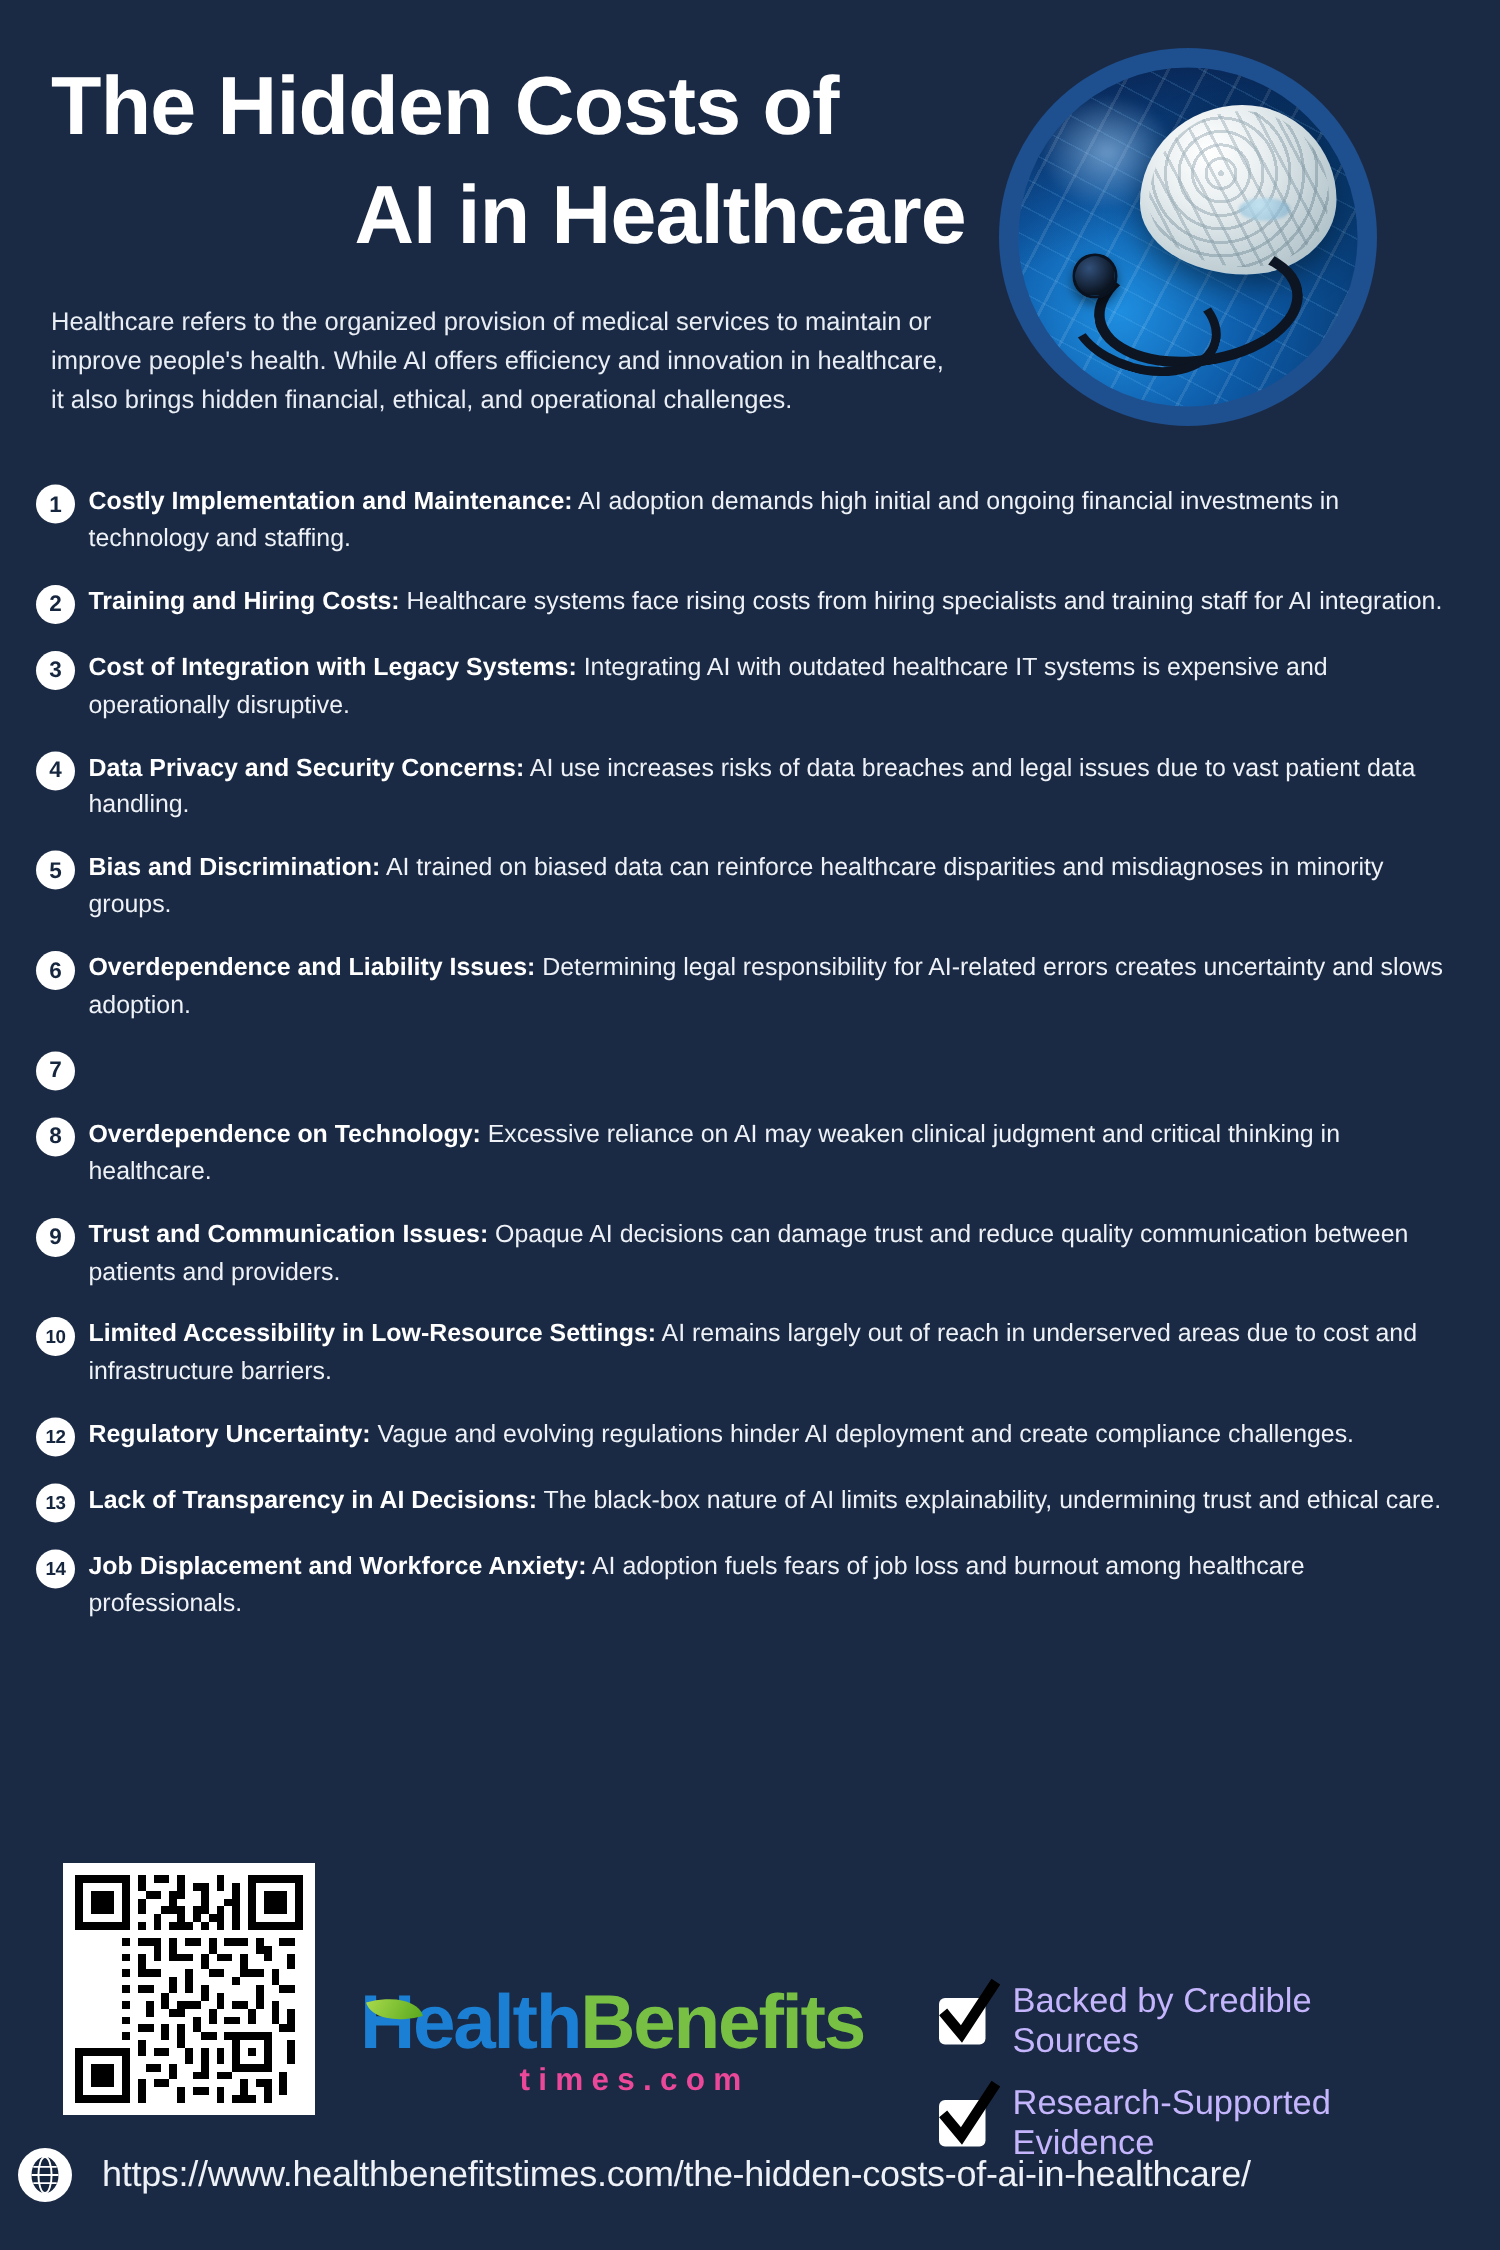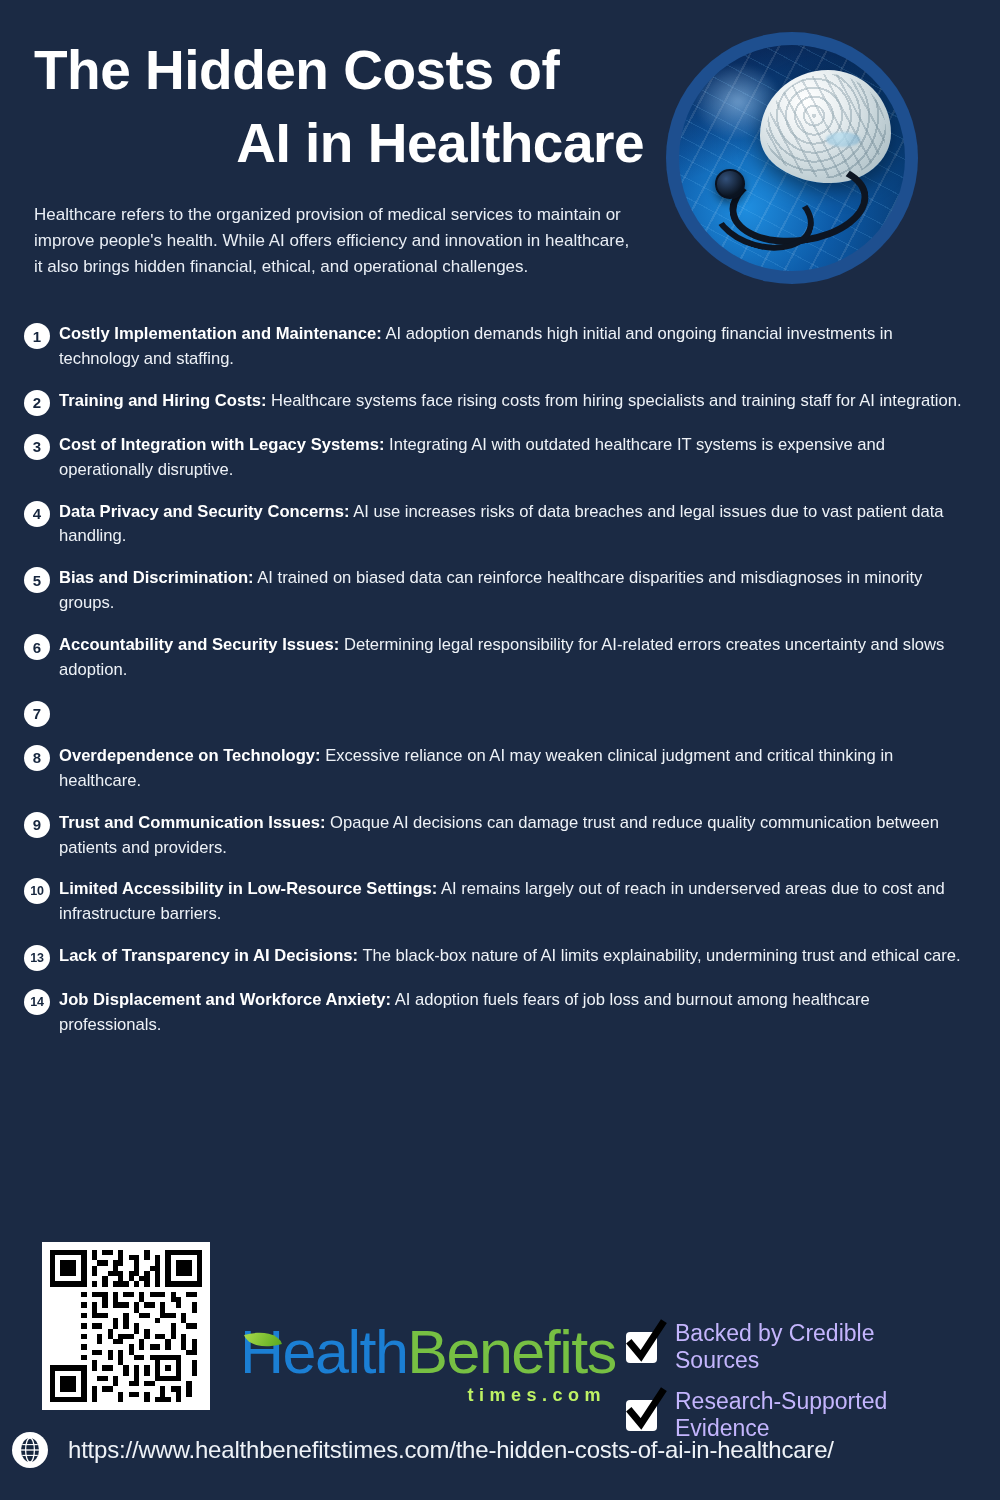--- a/index.html
+++ b/index.html
@@ -165,34 +165,34 @@
     padding:8px;
   }
   .qr { width:100%; height:100%; display:block; }
 
   .logo {
     position:absolute;
     left:240px; top:1322px;
     width:372px;
   }
   .logo-main {
-    font-size:61px;
-    font-weight:normal;
+    font-size:51px;
+    font-weight:bold;
     line-height:1;
     letter-spacing:-1.5px;
     white-space:nowrap;
   }
   .logo-health { color:#1b7fd4; }
   .logo-benefits { color:#77c043; }
   .logo-sub {
     margin-top:2px;
-    text-align:right;
+    text-align:center;
     padding-right:6px;
-    color:#bef264;
-    font-size:18px;
+    color:#ec4899;
+    font-size:21px;
     letter-spacing:5.5px;
     font-weight:bold;
   }
   .leaf {
     position:absolute;
     left:6px; top:8px;
     width:34px; height:19px;
     background:linear-gradient(135deg,#a8d94a 0%, #5aa91f 100%);
     border-radius:0 100% 0 100%;
     transform:rotate(-16deg);
@@ -287,36 +287,40 @@
       <div class="item">
         <span class="badge">4</span>
         <div class="item-text"><b>Data Privacy and Security Concerns:</b><span> AI use increases risks of data breaches and legal issues due to vast patient data handling.</span></div>
       </div>
       <div class="item">
         <span class="badge">5</span>
         <div class="item-text"><b>Bias and Discrimination:</b><span> AI trained on biased data can reinforce healthcare disparities and misdiagnoses in minority groups.</span></div>
       </div>
       <div class="item">
         <span class="badge">6</span>
-        <div class="item-text"><b>Accountability and Security Issues:</b><span> Determining legal responsibility for AI-related errors creates uncertainty and slows adoption.</span></div>
+        <div class="item-text"><b>Overdependence and Liability Issues:</b><span> Determining legal responsibility for AI-related errors creates uncertainty and slows adoption.</span></div>
       </div>
       <div class="item">
         <span class="badge">7</span>
       </div>
       <div class="item">
         <span class="badge">8</span>
         <div class="item-text"><b>Overdependence on Technology:</b><span> Excessive reliance on AI may weaken clinical judgment and critical thinking in healthcare.</span></div>
       </div>
       <div class="item">
         <span class="badge">9</span>
         <div class="item-text"><b>Trust and Communication Issues:</b><span> Opaque AI decisions can damage trust and reduce quality communication between patients and providers.</span></div>
       </div>
       <div class="item">
         <span class="badge two">10</span>
         <div class="item-text"><b>Limited Accessibility in Low-Resource Settings:</b><span> AI remains largely out of reach in underserved areas due to cost and infrastructure barriers.</span></div>
+      </div>
+      <div class="item">
+        <span class="badge two">12</span>
+        <div class="item-text"><b>Regulatory Uncertainty:</b><span> Vague and evolving regulations hinder AI deployment and create compliance challenges.</span></div>
       </div>
       <div class="item">
         <span class="badge two">13</span>
         <div class="item-text"><b>Lack of Transparency in AI Decisions:</b><span> The black-box nature of AI limits explainability, undermining trust and ethical care.</span></div>
       </div>
       <div class="item">
         <span class="badge two">14</span>
         <div class="item-text"><b>Job Displacement and Workforce Anxiety:</b><span> AI adoption fuels fears of job loss and burnout among healthcare professionals.</span></div>
       </div>
     </div>

